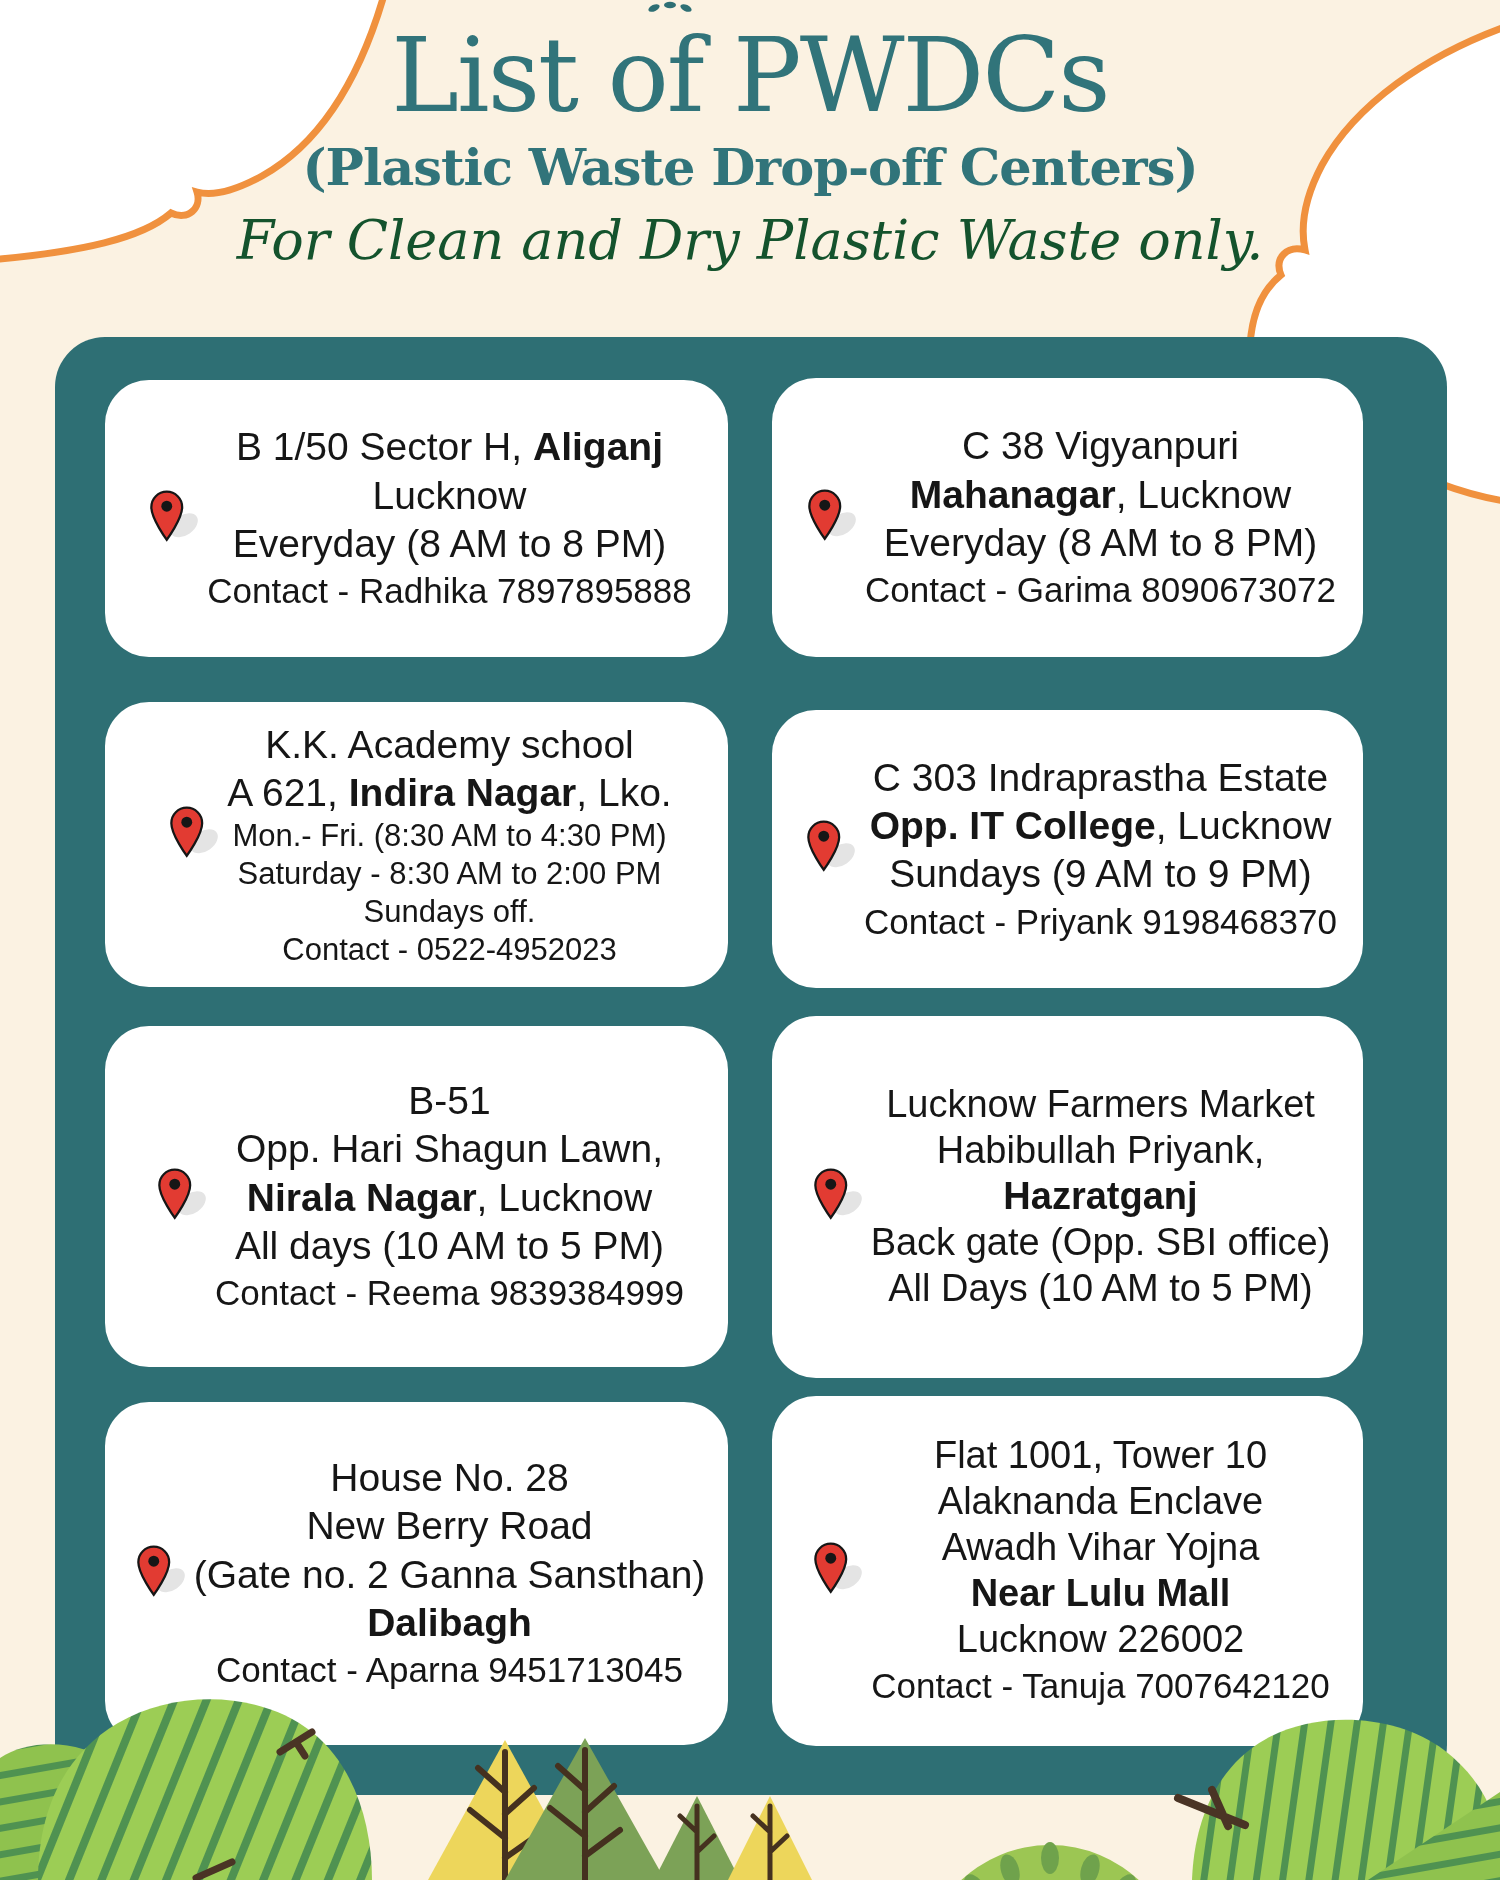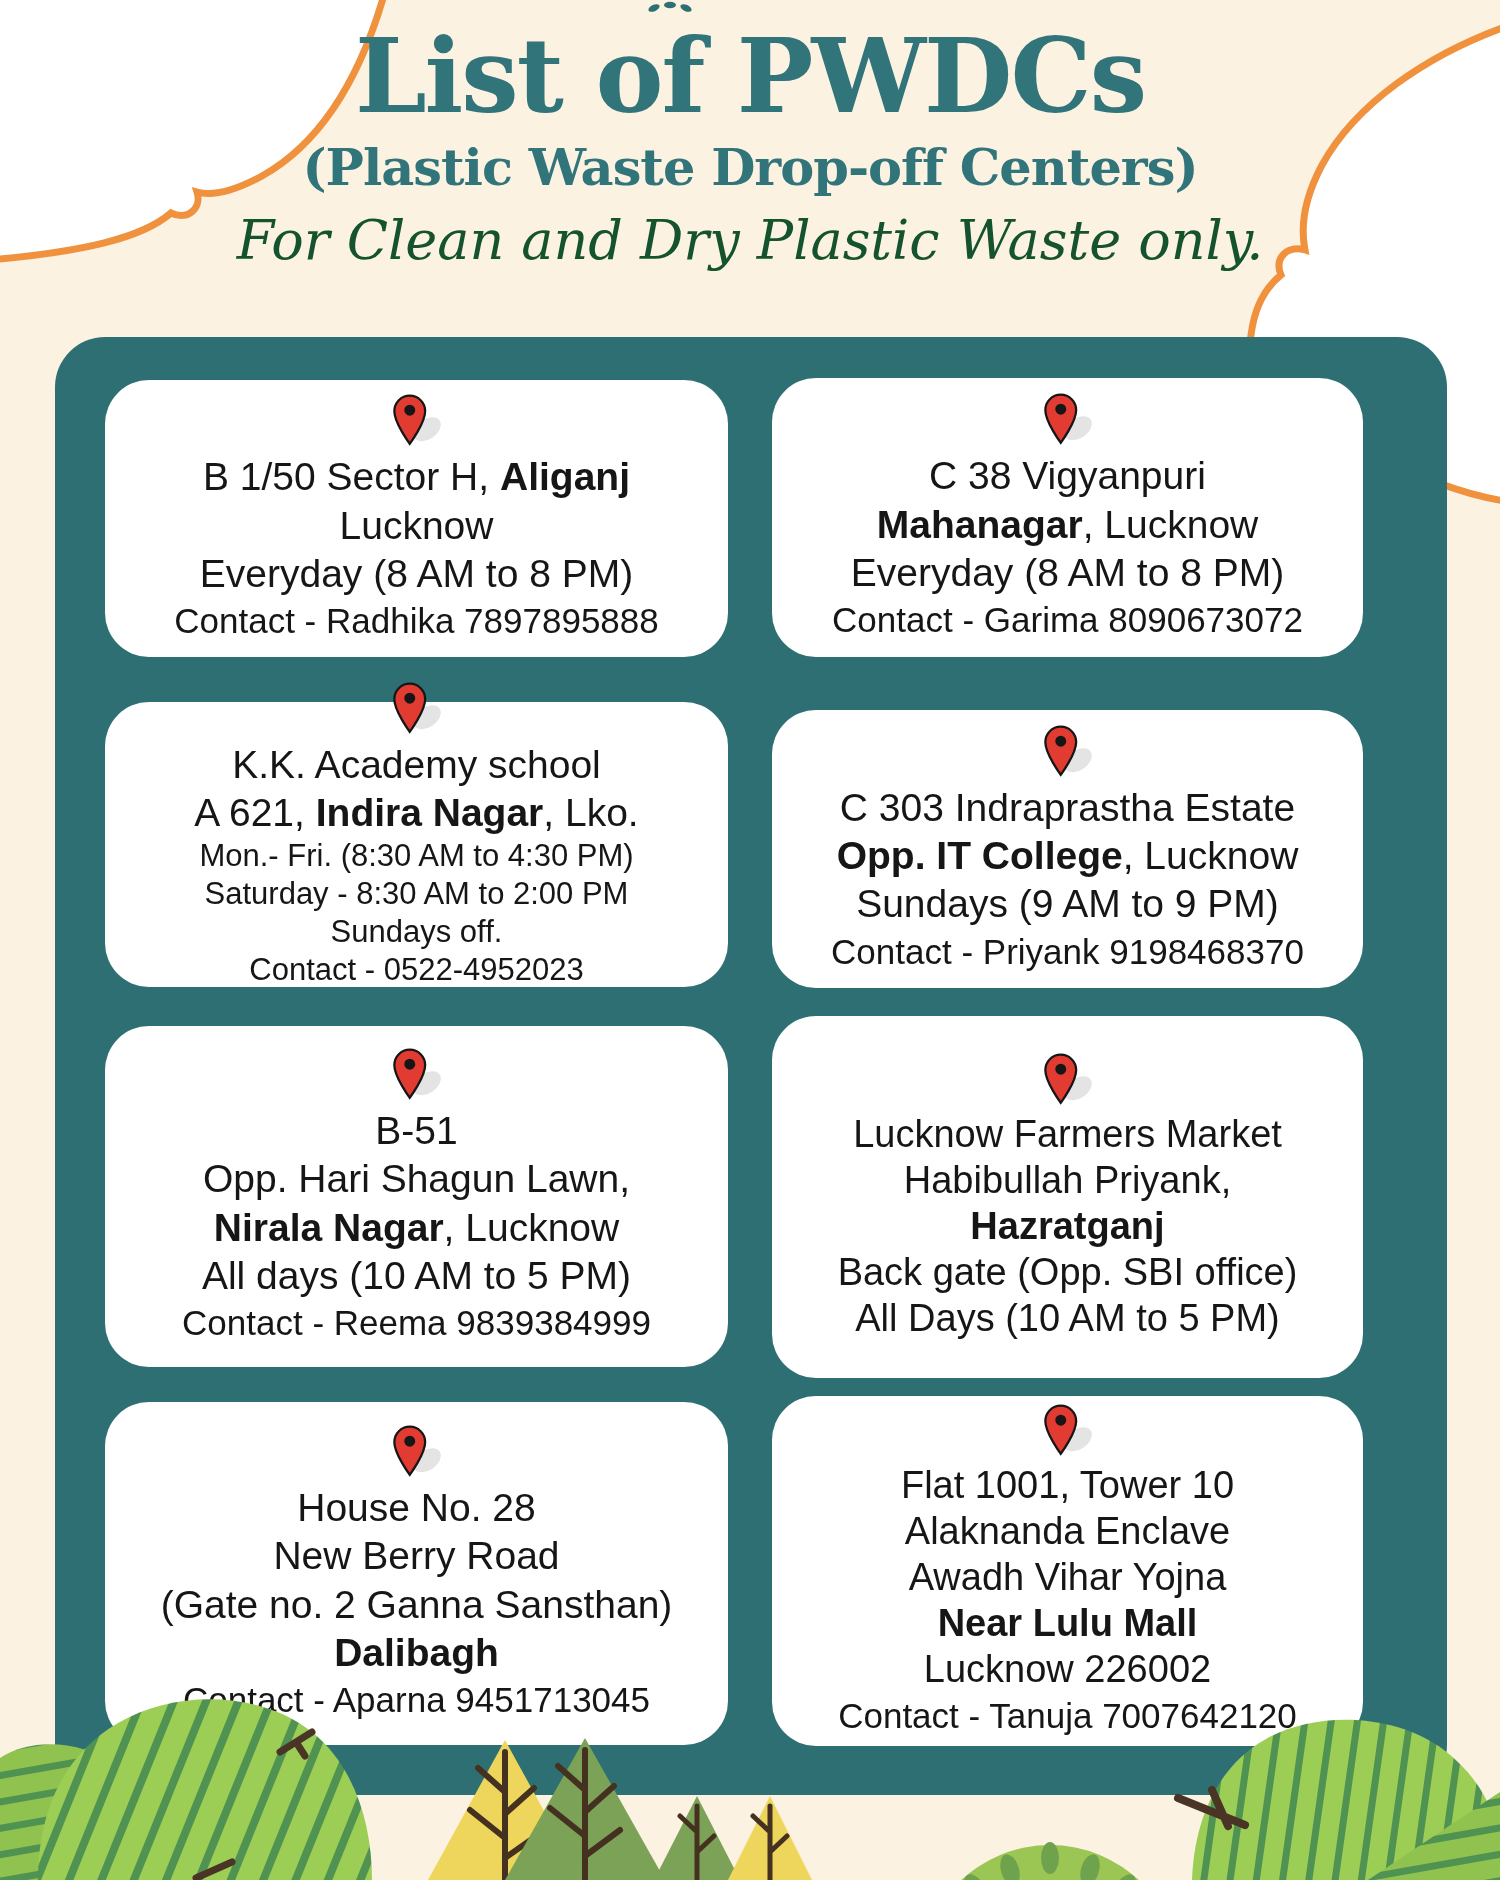--- a/index.html
+++ b/index.html
@@ -3,30 +3,30 @@
 <meta charset="utf-8">
 <style>
   html,body{margin:0;padding:0;background:#e8e8e8}
   .page{position:relative;width:1500px;height:1880px;background:#fbf2e2;overflow:hidden;
         font-family:"Liberation Sans",sans-serif}
   .cloud{position:absolute;z-index:1}
   .cloud-left{left:0;top:0}
   .cloud-right{right:0;top:0}
   .sprig{position:absolute;left:642px;top:0;z-index:2}
   .header{position:absolute;top:0;left:0;width:100%;text-align:center;z-index:2}
-  .title{font-family:"DejaVu Serif",serif;font-weight:700;font-size:102px;line-height:1.3;
+  .title{font-family:"DejaVu Serif",serif;font-weight:400;font-size:102px;line-height:1.3;
          color:#31747a;margin:10px 4px 0;letter-spacing:-2px}
   .subtitle{font-family:"DejaVu Serif",serif;font-weight:700;font-size:51px;line-height:1.1;
          color:#31747a;margin:-4px 0 0;letter-spacing:-1px}
   .tagline{font-family:"DejaVu Serif",serif;font-style:italic;font-size:54px;line-height:1.1;
          color:#14532d;margin:16px 16px 0}
   .panel{position:absolute;left:55px;top:337px;width:1392px;height:1458px;background:#2e6f74;
          border-radius:50px;z-index:3}
   .card{position:absolute;background:#ffffff;border-radius:44px;z-index:4;display:flex;
-        flex-direction:column;align-items:center;justify-content:center;
+        flex-direction:row;align-items:center;justify-content:center;
         padding:6px 14px;box-sizing:border-box;text-align:center;color:#161616}
   .pin{flex:none;margin-bottom:2px}
   .c3 .pin{margin-top:-20px}
   .ln{white-space:nowrap}
   .lg{font-size:39px;line-height:1.24}
   .md{font-size:38px;line-height:1.21}
   .sm{font-size:31px;line-height:1.22}
   .ct{font-size:35px;line-height:1.3}
   .b{font-weight:bold}
   .c1{left:105px;top:380px;width:623px;height:277px}

